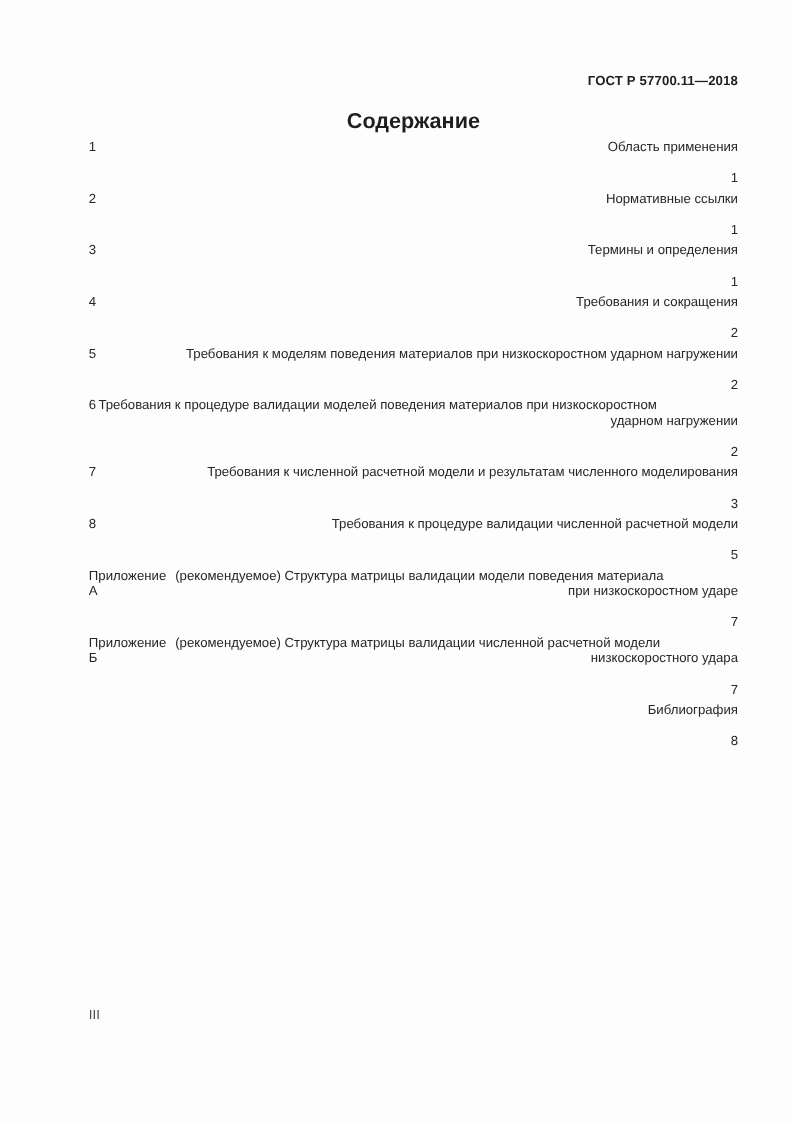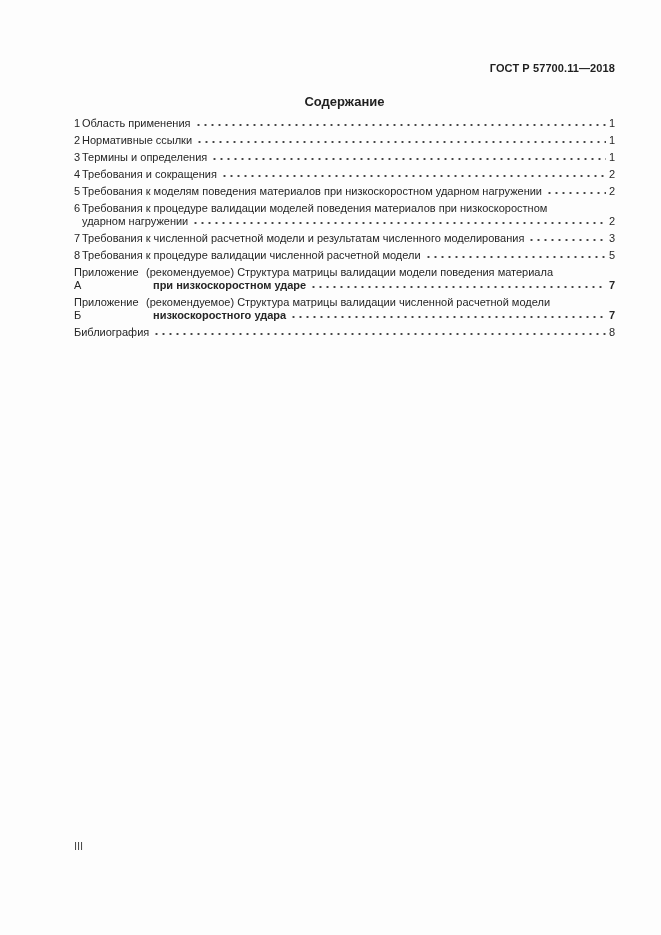--- a/index.html
+++ b/index.html
@@ -24,42 +24,43 @@
     font-weight: bold;
     font-size: 11px;
     color: #1f1f1f;
     letter-spacing: 0.1px;
   }
   .doc-title {
     position: absolute;
     top: 95px; left: 43px; width: 541px;
     text-align: center;
     font-weight: bold;
-    font-size: 13px;
+    font-size: 18px;
     color: #1f1f1f;
   }
   .toc {
     position: absolute;
     top: 117px; left: 43px; width: 541px;
   }
   .toc-entry {
     display: flex;
     align-items: flex-start;
     margin-bottom: 4px;
   }
   .toc-prefix { flex: 0 0 auto; }
   .toc-entry.numbered .toc-prefix { width: 8px; }
   .toc-entry.appendix .toc-prefix { width: 72px; }
   .toc-body { flex: 1; min-width: 0; display: block; }
   .toc-line { display: block; line-height: 13px; }
   .toc-line-last {
     display: flex;
     align-items: flex-end;
-  }
-  .toc-entry.appendix .toc-line:not(:first-child) { padding-left: 7px; font-weight: bold; }
+    flex-direction: column;
+  }
+  .toc-entry.appendix .toc-line:not(:first-child) { padding-left: 7px; }
   .toc-text { flex: 0 0 auto; white-space: nowrap; }
   .toc-dots {
     flex: 1 1 auto;
     height: 13px;
     margin: 0 3px 0 4px;
     background-image: radial-gradient(circle, #444444 0.9px, rgba(0,0,0,0) 1.3px);
     background-size: 7px 6px;
     background-repeat: repeat-x;
     background-position: 0 5px;
   }

